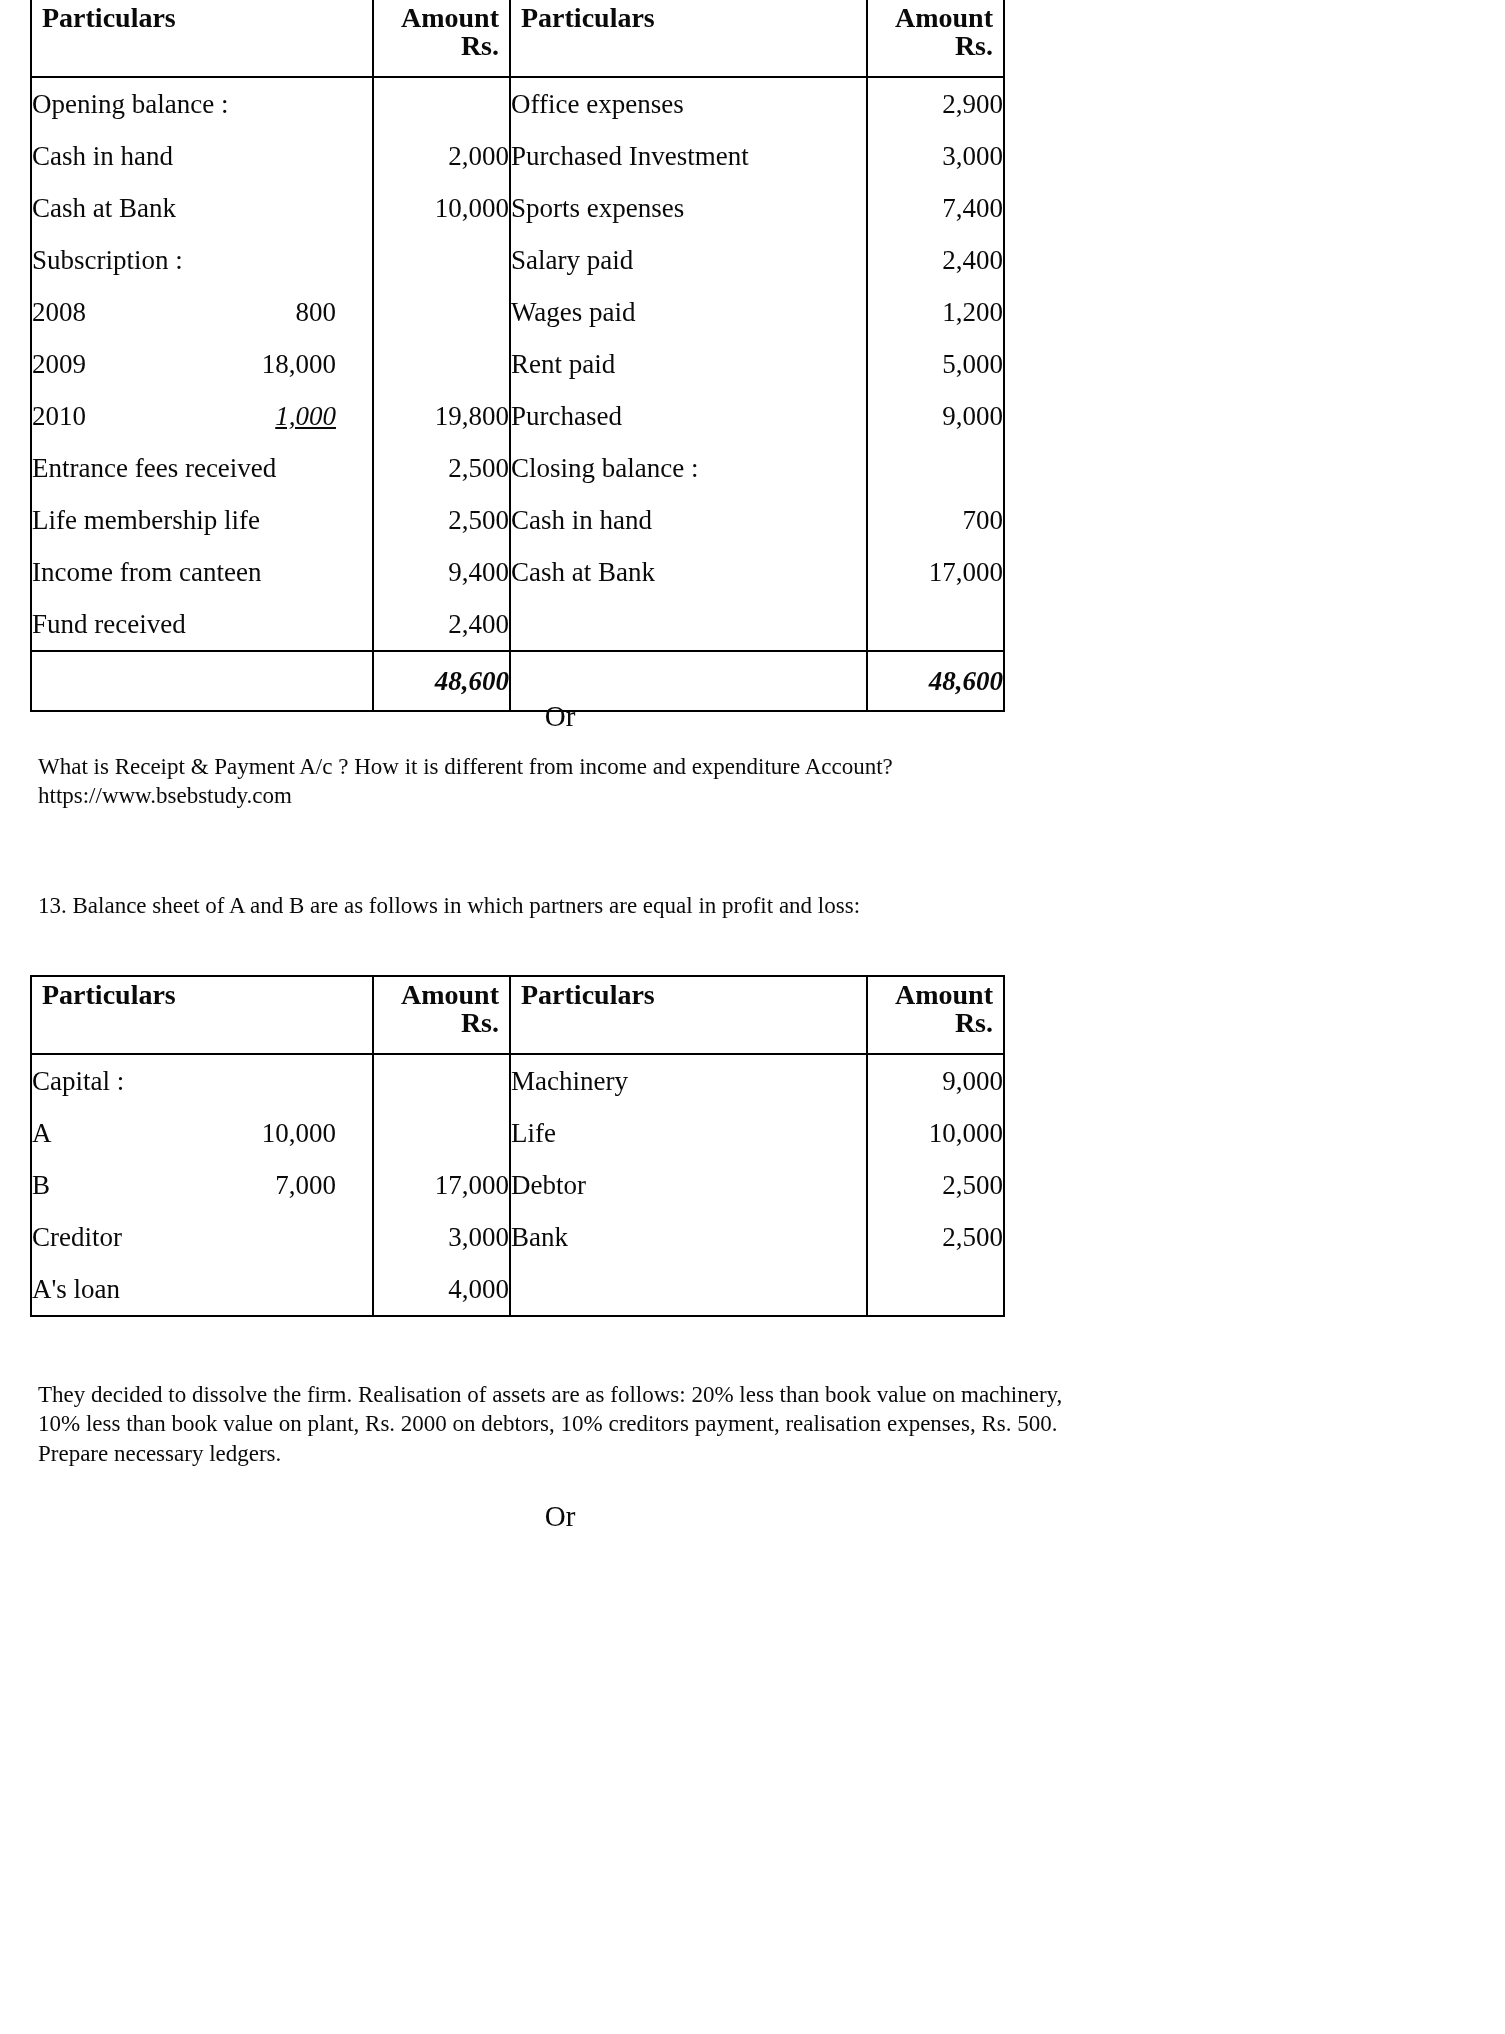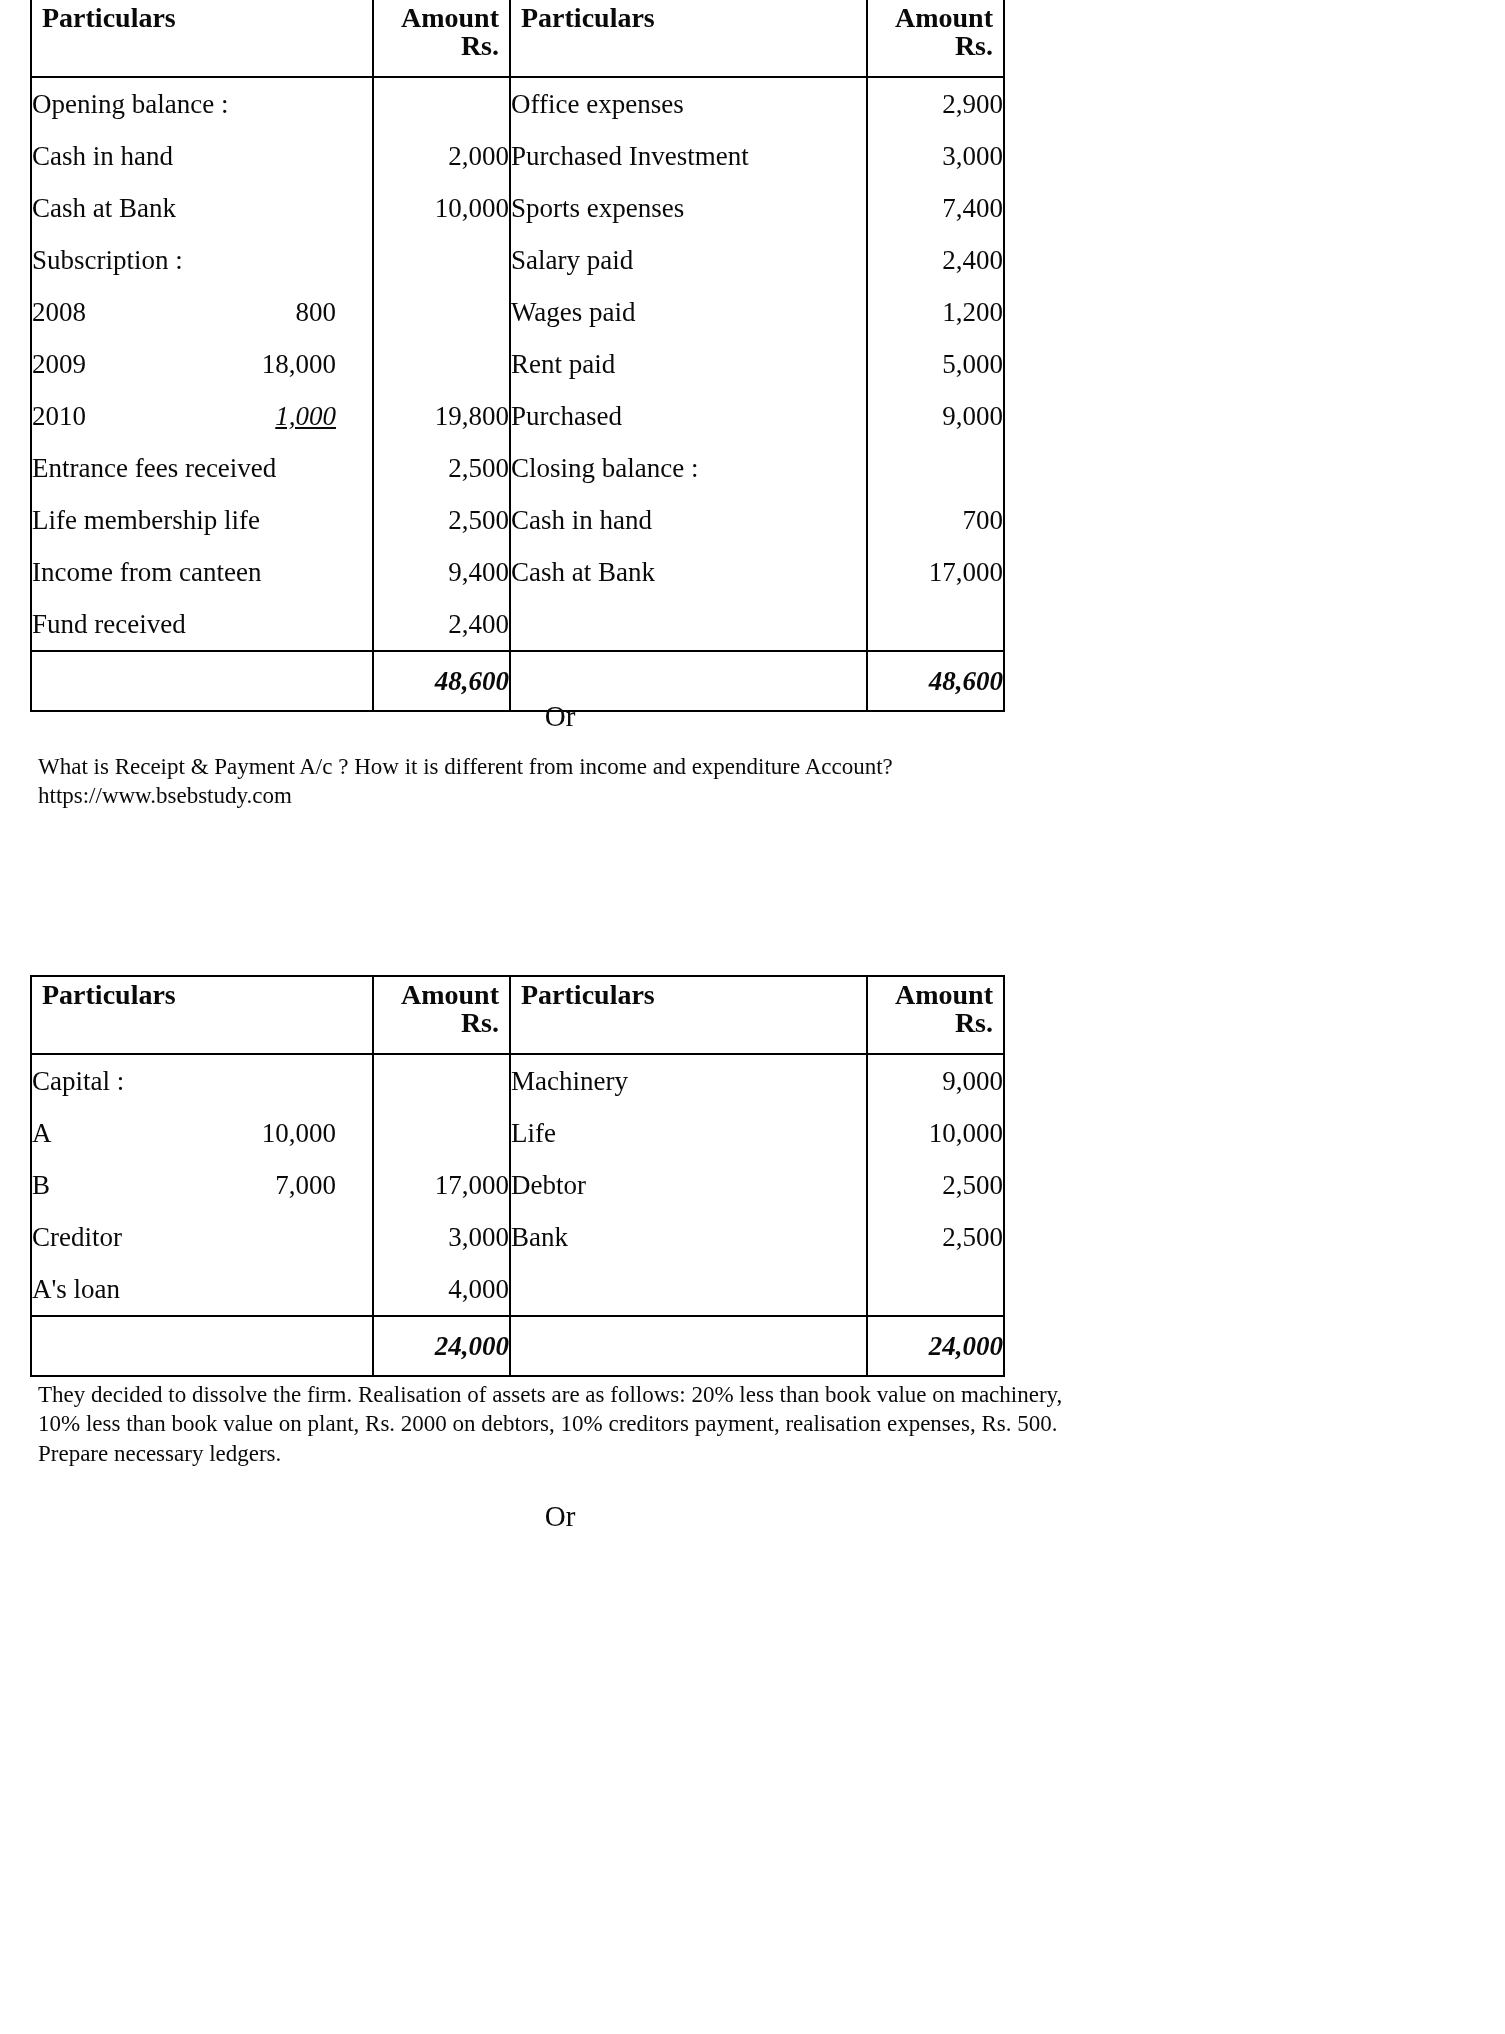--- a/index.html
+++ b/index.html
@@ -212,20 +212,21 @@
           </td>
         </tr>
       </tbody>
     </table>
   </div>
 
   <div class="center-or" style="position:absolute; left:40px; top:700px;">Or</div>
 
   <div class="prose" style="position:absolute; left:38px; top:752px;">What is Receipt &amp; Payment A/c ? How it is different from income and expenditure Account? https://www.bsebstudy.com</div>
 
+  <div class="prose" style="position:absolute; left:38px; top:891px;">13. Balance sheet of A and B are as follows in which partners are equal in profit and loss:</div>
 
   <div style="position:absolute; left:30px; top:975px;">
     <table class="ledger">
       <thead>
         <tr>
           <th class="col-part">
             <div class="hdr-inner">
               <span class="hdr-left">Particulars</span>
             </div>
           </th>
@@ -286,34 +287,20 @@
           <td class="cellpad">
             <div id="t2-right-amt">
                 <div class="rowline amt">9,000</div>
                 <div class="rowline amt">10,000</div>
                 <div class="rowline amt">2,500</div>
                 <div class="rowline amt">2,500</div>
                 <div class="rowline amt">&nbsp;</div>
               </div>
           </td>
         </tr>
-        <tr class="total-row">
-          <td class="cellpad">
-            <div class="total-blank">&nbsp;</div>
-          </td>
-          <td class="cellpad">
-            <div class="total-cell">24,000</div>
-          </td>
-          <td class="cellpad">
-            <div class="total-blank">&nbsp;</div>
-          </td>
-          <td class="cellpad">
-            <div class="total-cell">24,000</div>
-          </td>
-        </tr>
       </tbody>
     </table>
   </div>
 
   <div class="prose" style="position:absolute; left:38px; top:1380px;">They decided to dissolve the firm. Realisation of assets are as follows: 20% less than book value on machinery, 10% less than book value on plant, Rs. 2000 on debtors, 10% creditors payment, realisation expenses, Rs. 500. Prepare necessary ledgers.</div>
 
   <div class="center-or" style="position:absolute; left:40px; top:1500px;">Or</div>
 
 </div>
 

